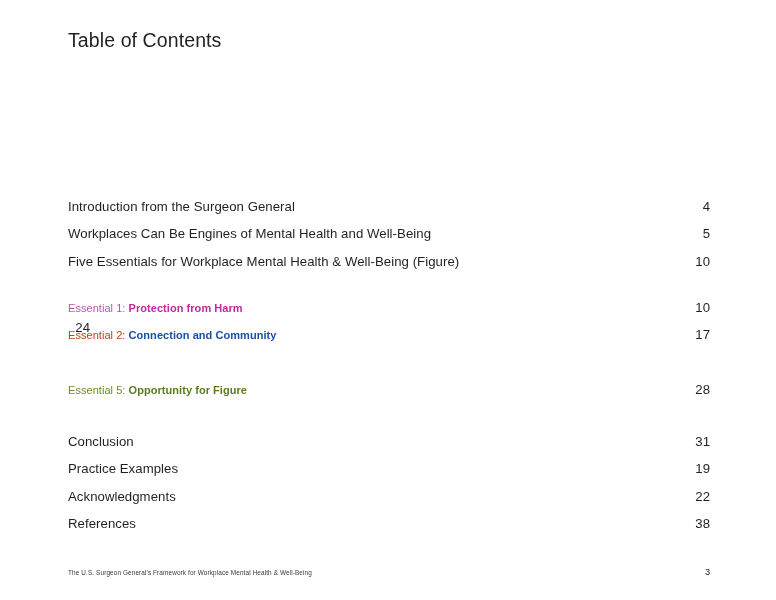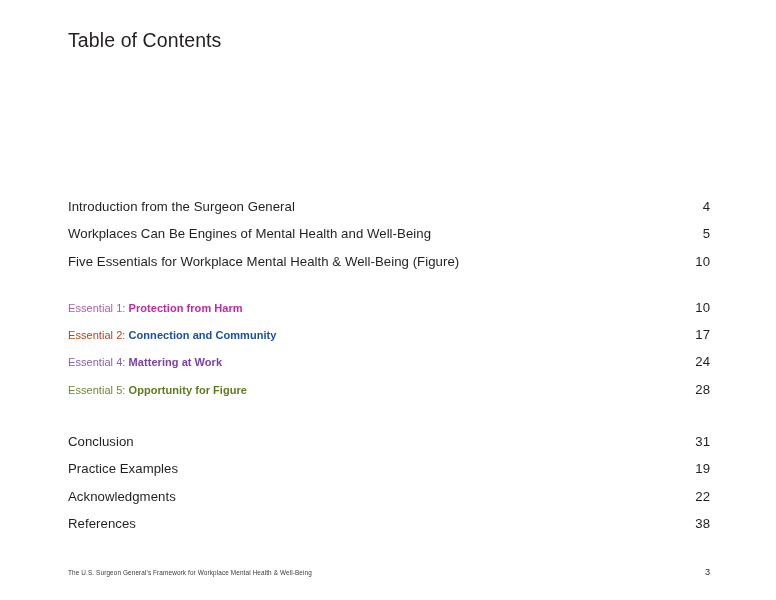--- a/index.html
+++ b/index.html
@@ -144,24 +144,20 @@
       <div class="toc-row essential">
         <span class="toc-label">
           <span class="ess-prefix" style="color: #c2410c;">Essential 2:</span>
           <span class="ess-title" style="color: rgb(26, 79, 168);">Connection and Community</span>
         </span>
         <span class="toc-page">17</span>
       </div>
 
 
       <div class="toc-row essential">
-        <span class="toc-label">
-          <span class="ess-prefix" style="color: rgb(138, 95, 173);">Essential 4:</span>
-          <span class="ess-title" style="color: rgb(123, 63, 168);">Mattering at Work</span>
-        </span>
         <span class="toc-page">24</span>
       </div>
 
       <div class="toc-row essential">
         <span class="toc-label">
           <span class="ess-prefix" style="color: rgb(110, 138, 46);">Essential 5:</span>
           <span class="ess-title" style="color: rgb(94, 122, 30);">Opportunity for Figure</span>
         </span>
         <span class="toc-page">28</span>
       </div>

